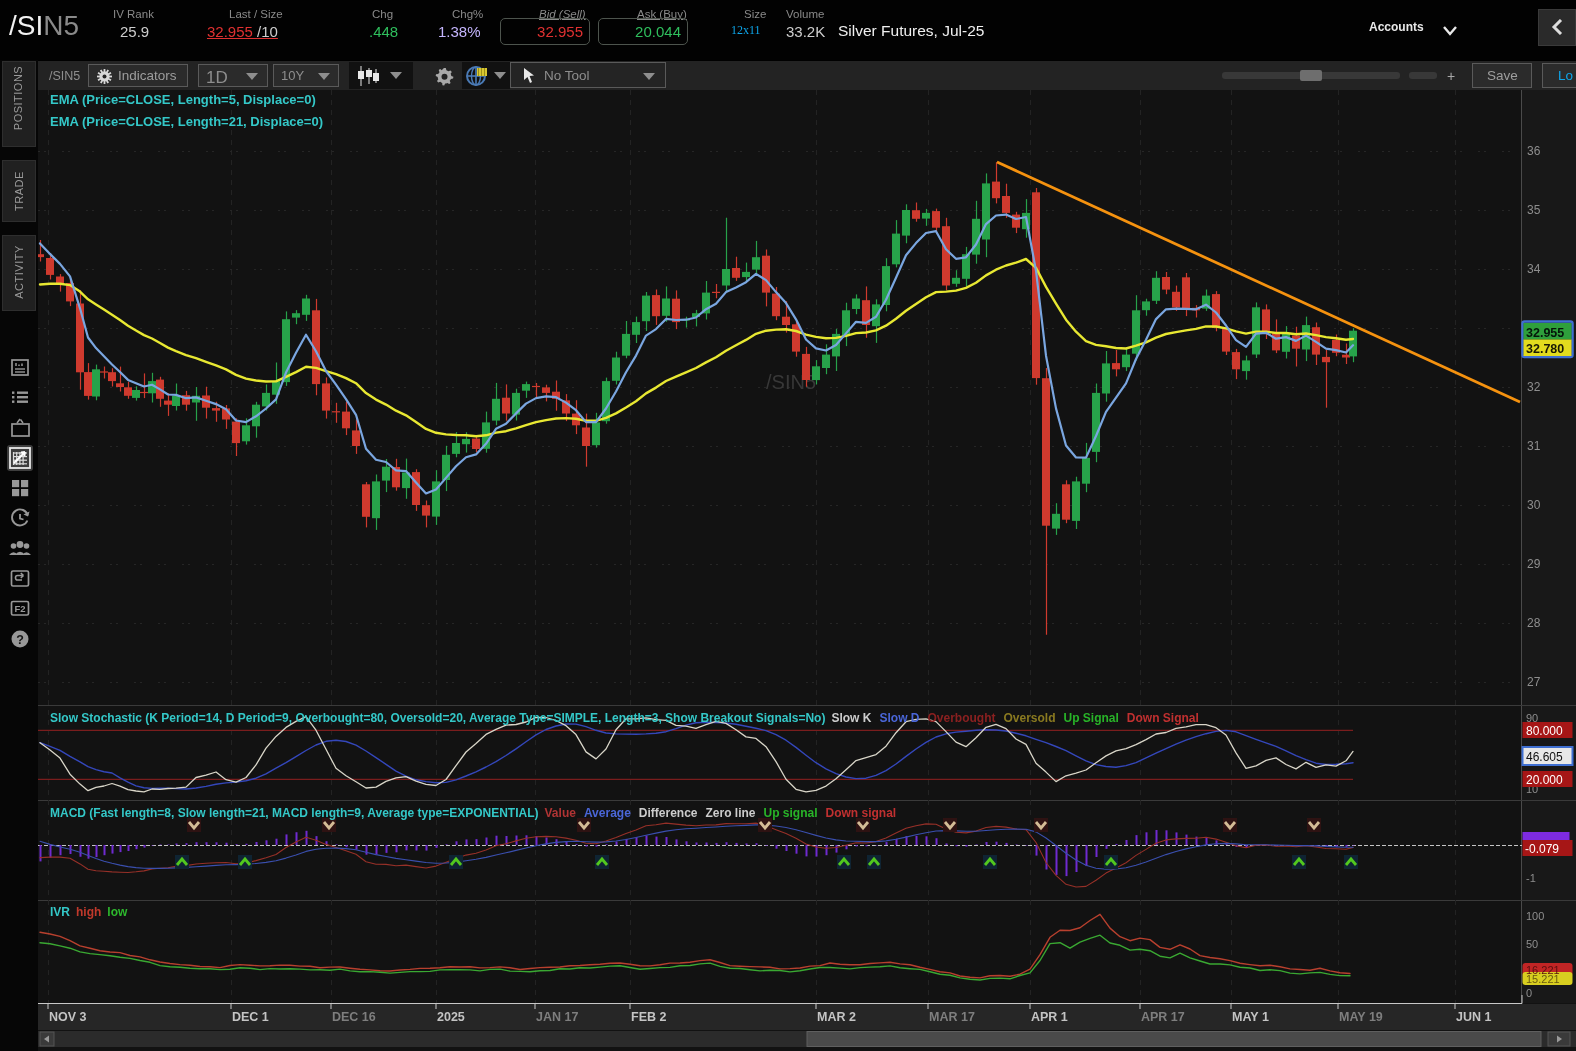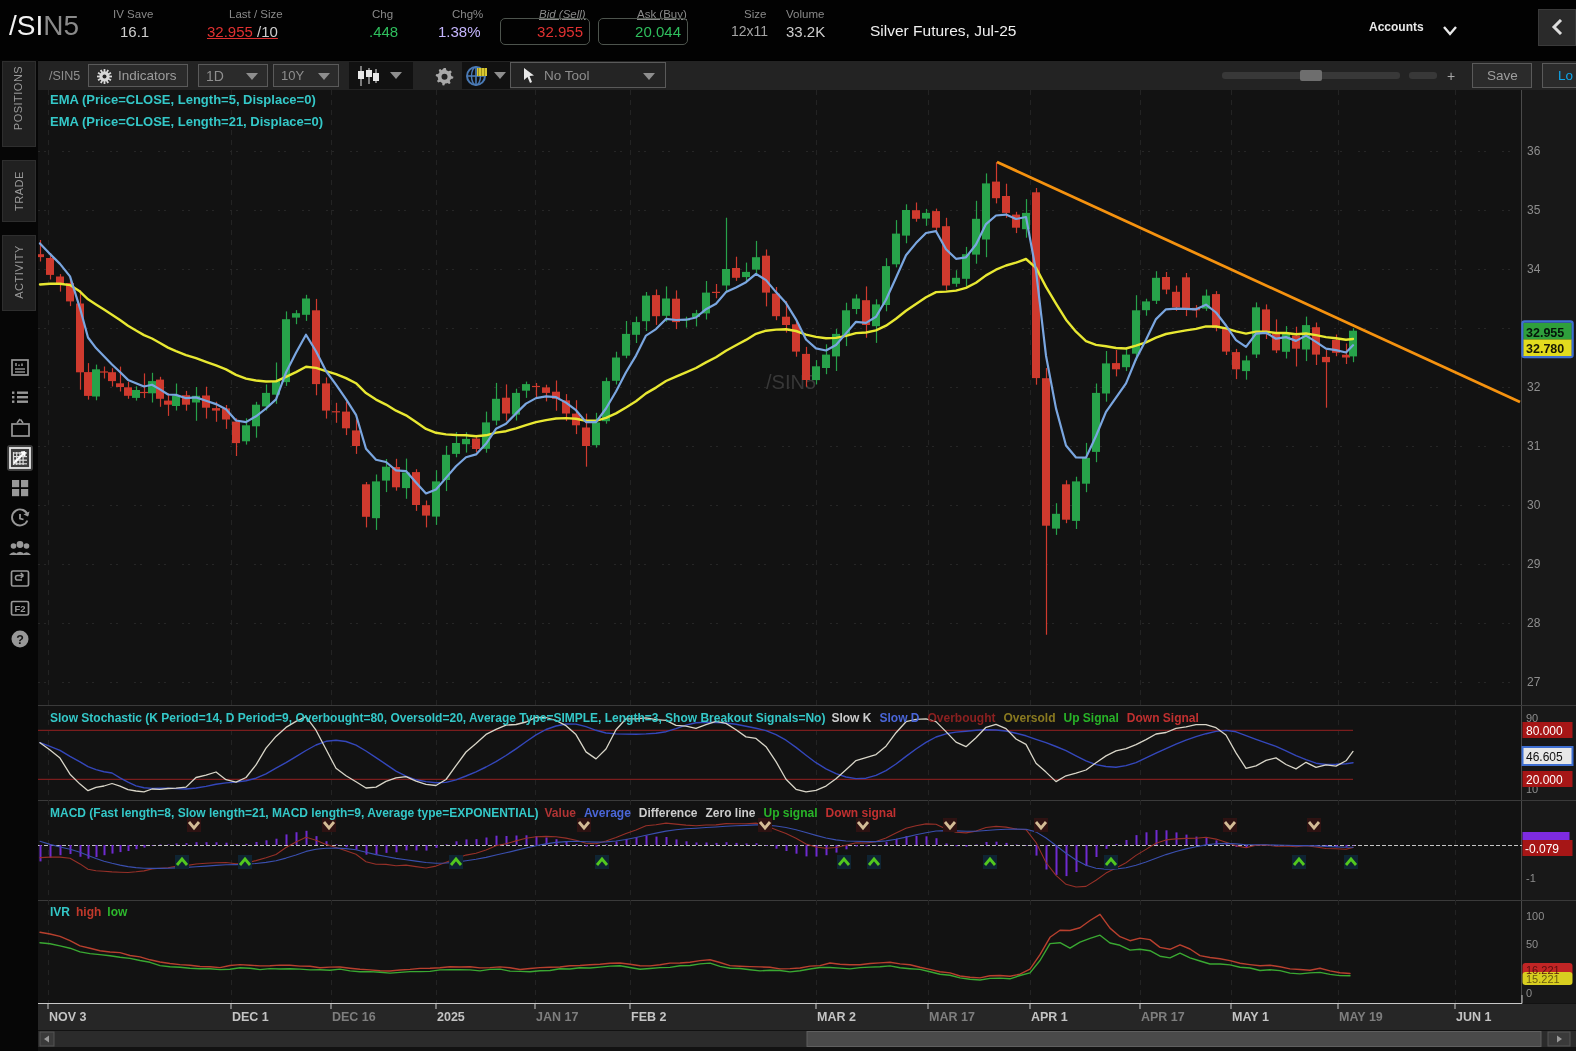--- a/index.html
+++ b/index.html
@@ -3,39 +3,39 @@
 * { margin:0; padding:0; box-sizing:border-box; }
 html,body { width:1576px; height:1051px; background:#000; font-family:"Liberation Sans", sans-serif; overflow:hidden; }
 #page { position:relative; width:1500px; height:1051px; background:#000; }
 .hl { color:#8a8a8a; font-size:11.5px; }
 .abs { position:absolute; }
 </style></head><body>
 <div id="page">
 
 <div class="abs" style="left:0;top:0;width:1576px;height:60px;background:#020202;">
   <div class="abs" style="left:9px;top:10px;font-size:28px;color:#f2f2f2;">/SI<span style="color:#8a8a8a">N5</span></div>
-  <div class="abs hl" style="left:113px;top:8px;">IV Save</div>
-  <div class="abs" style="left:120px;top:23px;font-size:15px;color:#cdcdcd;">16.1</div>
+  <div class="abs hl" style="left:113px;top:8px;">IV Rank</div>
+  <div class="abs" style="left:120px;top:23px;font-size:15px;color:#cdcdcd;">25.9</div>
   <div class="abs hl" style="left:229px;top:8px;">Last / Size</div>
   <div class="abs" style="left:207px;top:23px;font-size:15px;color:#e03131;text-decoration:underline;">32.955 <span style="color:#cdcdcd">/10</span></div>
   <div class="abs hl" style="left:372px;top:8px;">Chg</div>
   <div class="abs" style="left:369px;top:23px;font-size:15px;color:#2fbe5d;">.448</div>
   <div class="abs hl" style="left:452px;top:8px;">Chg%</div>
   <div class="abs" style="left:438px;top:23px;font-size:15px;color:#c4b5fd;">1.38%</div>
   <div class="abs hl" style="left:539px;top:8px;text-decoration:underline;font-style:italic;">Bid (Sell)</div>
   <div class="abs" style="left:500px;top:18px;width:90px;height:27px;border:1px solid #4d544d;border-radius:5px;"></div>
   <div class="abs" style="left:508px;top:23px;width:75px;text-align:right;font-size:15px;color:#e03131;">32.955</div>
   <div class="abs hl" style="left:637px;top:8px;text-decoration:underline;">Ask (Buy)</div>
   <div class="abs" style="left:598px;top:18px;width:90px;height:27px;border:1px solid #4d544d;border-radius:5px;"></div>
   <div class="abs" style="left:606px;top:23px;width:75px;text-align:right;font-size:15px;color:#2fbe5d;">20.044</div>
   <div class="abs hl" style="left:744px;top:8px;">Size</div>
-  <div class="abs" style="left:731px;top:23px;font-size:14px;color:#a3a3a3;">12x11</div>
+  <div class="abs" style="left:731px;top:23px;font-size:12px;color:#0ea5e9;font-family:Liberation Serif, serif;">12x11</div>
   <div class="abs hl" style="left:786px;top:8px;">Volume</div>
   <div class="abs" style="left:786px;top:23px;font-size:15px;color:#cdcdcd;">33.2K</div>
-  <div class="abs" style="left:838px;top:22px;font-size:15.5px;color:#f0f0f0;margin-left:32px;">Silver Futures, Jul-25</div>
+  <div class="abs" style="left:838px;top:22px;font-size:15.5px;color:#f0f0f0;">Silver Futures, Jul-25</div>
   <div class="abs" style="left:1369px;top:20px;font-size:12px;font-weight:bold;color:#e8e8e8;">Accounts</div>
   <svg class="abs" style="left:1443px;top:26px" width="14" height="10">
         <path d="M1 1 L7 8 L13 1" fill="none" stroke="#e8e8e8" stroke-width="2.4"></path>
       </svg>
   <div class="abs" style="left:1538px;top:9px;width:38px;height:37px;background:#2a2a2a;border:1px solid #3a3a3a;"></div>
   <svg class="abs" style="left:1551px;top:19px" width="12" height="16">
         <path d="M10 1 L3 8 L10 15" fill="none" stroke="#dddddd" stroke-width="3"></path>
       </svg>
 </div>
 
@@ -126,21 +126,21 @@
         <line x1="8.5" y1="8.5" x2="1.0" y2="8.5" stroke="#d8d8d8" stroke-width="1.8"></line>
         <line x1="8.5" y1="8.5" x2="2.0" y2="4.8" stroke="#d8d8d8" stroke-width="1.8"></line>
         <line x1="8.5" y1="8.5" x2="4.7" y2="2.0" stroke="#d8d8d8" stroke-width="1.8"></line>
         <line x1="8.5" y1="8.5" x2="8.5" y2="1.0" stroke="#d8d8d8" stroke-width="1.8"></line>
         <line x1="8.5" y1="8.5" x2="12.2" y2="2.0" stroke="#d8d8d8" stroke-width="1.8"></line>
         <line x1="8.5" y1="8.5" x2="15.0" y2="4.7" stroke="#d8d8d8" stroke-width="1.8"></line>
         <circle cx="8.5" cy="8.5" r="2" fill="#222"></circle>
       </svg>
   <div class="abs" style="left:80px;top:7px;font-size:13.5px;color:#9e9e9e;">Indicators</div>
   <div class="abs" style="left:160px;top:3px;width:70px;height:23px;border:1px solid #5a5a5a;background:#2b2b2b;"></div>
-  <div class="abs" style="left:168px;top:7px;font-size:14px;color:#8e8e8e;">1D</div>
+  <div class="abs" style="left:168px;top:7px;font-size:17px;color:#8e8e8e;">1D</div>
   <svg class="abs" style="left:207px;top:11px" width="14" height="9">
         <path d="M1 1 L7 8 L13 1" fill="#8e8e8e"></path>
       </svg>
   <div class="abs" style="left:235px;top:3px;width:66px;height:23px;border:1px solid #5a5a5a;background:#2b2b2b;"></div>
   <div class="abs" style="left:243px;top:7px;font-size:13px;color:#8e8e8e;">10Y</div>
   <svg class="abs" style="left:279px;top:11px" width="14" height="9">
         <path d="M1 1 L7 8 L13 1" fill="#8e8e8e"></path>
       </svg>
   <div class="abs" style="left:311px;top:1px;width:64px;height:27px;background:#111;"></div>
   <svg class="abs" style="left:318px;top:5px" width="24" height="20">

